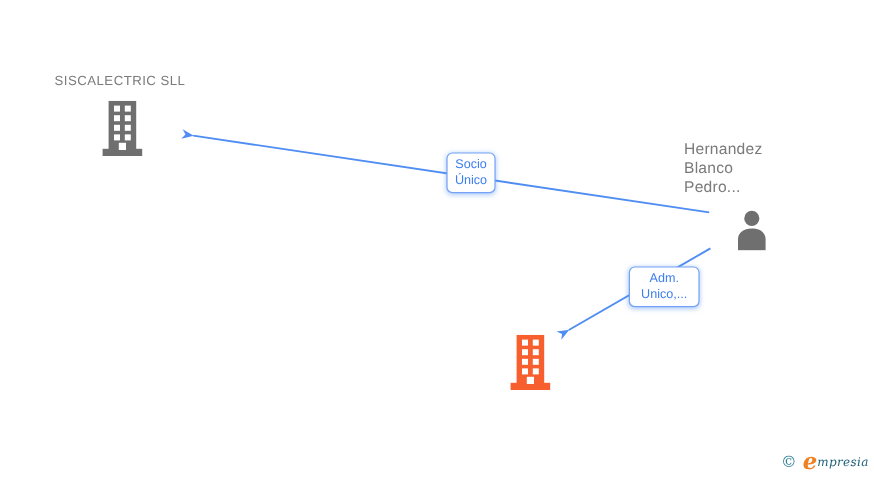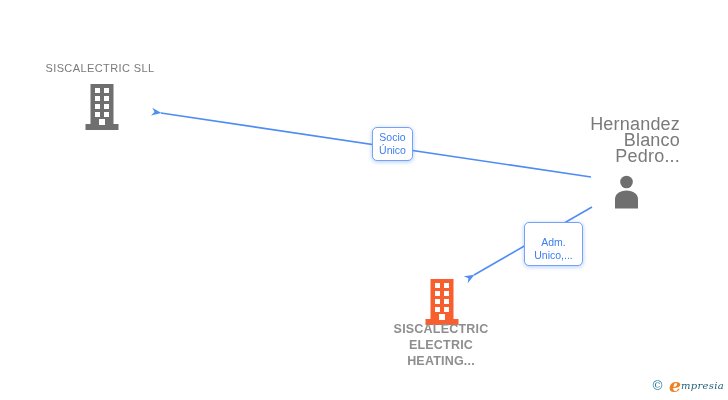--- a/index.html
+++ b/index.html
@@ -8,22 +8,22 @@
     font-family:"Liberation Sans", sans-serif; overflow:hidden;
   }
   .abs { position:absolute; }
   svg.edges { position:absolute; left:0; top:0; width:728px; height:400px; }
 
   .node-label {
     color:var(--text_gray,#7a7a7a); text-align:center;
     font-size:11px; letter-spacing:0.4px; line-height:13px;
   }
   .person-label {
-    color:var(--text_gray,#7a7a7a); text-align:right;
-    font-size:18px; line-height:16px; letter-spacing:0.2px;
+    color:var(--text_gray,#7a7a7a); text-align:left;
+    font-size:13px; line-height:16px; letter-spacing:0.2px;
   }
   .company-bottom-label {
     color:var(--text_gray_bold,#8e8e8e); text-align:center; font-weight:bold;
     font-size:12.5px; line-height:16px; letter-spacing:0.2px;
   }
   .edge-label {
     position:absolute; box-sizing:border-box;
     background:#ffffff;
     border:1px solid var(--edge_blue_light,#73a2f6);
     border-radius:5px;
@@ -56,21 +56,21 @@
     </defs>
     <line x1="591" y1="177" x2="161" y2="113" style="stroke:var(--edge_blue,#4f8df3); stroke-width:1.6;" marker-end="url(#arrow)"></line>
     <line x1="592" y1="207" x2="474" y2="275" style="stroke:var(--edge_blue,#4f8df3); stroke-width:1.6;" marker-end="url(#arrow)"></line>
   </svg>
 
   <div class="edge-label" style="left:352px; top:127px; width:41px;">
     <div>Socio</div>
     <div>Único</div>
   </div>
 
-  <div class="edge-label" style="left:504px; top:222px; width:59px; padding-top:13px;">
+  <div class="edge-label" style="left:504px; top:222px; width:59px; padding-top:3px;">
     <div>Adm.</div>
     <div>Unico,...</div>
   </div>
 
   <div class="abs node-label" style="left:25px; top:62px; width:150px;">SISCALECTRIC SLL</div>
   <div class="abs" style="left:84px; top:84px;">
     <svg width="36" height="46" viewBox="0 0 36 46">
       <rect x="6.5" y="0" width="23" height="41" style="fill:var(--icon_gray,#6f6f6f);"></rect>
       <rect x="1.5" y="40" width="33" height="6" style="fill:var(--icon_gray,#6f6f6f);"></rect>
       <g fill="#ffffff">
@@ -109,25 +109,20 @@
         <rect x="11" y="12" width="5" height="5"></rect>
           <rect x="20" y="12" width="5" height="5"></rect>
         <rect x="11" y="20" width="5" height="5"></rect>
           <rect x="20" y="20" width="5" height="5"></rect>
         <rect x="11" y="28" width="5" height="5"></rect>
           <rect x="20" y="28" width="5" height="5"></rect>
         <rect x="15" y="35" width="6" height="6"></rect>
       </g>
     </svg>
   </div>
-  <div class="abs company-bottom-label" style="left:376px; top:321px; width:130px;">
-    <div>SISCALECTRIC</div>
-    <div>ELECTRIC</div>
-    <div>HEATING...</div>
-  </div>
 
   <div class="watermark">
     <span class="copy">©</span>
     <span class="brand-e">e</span>
     <span class="brand-rest">mpresia</span>
   </div>
 
 </div>
 
 </body></html>

